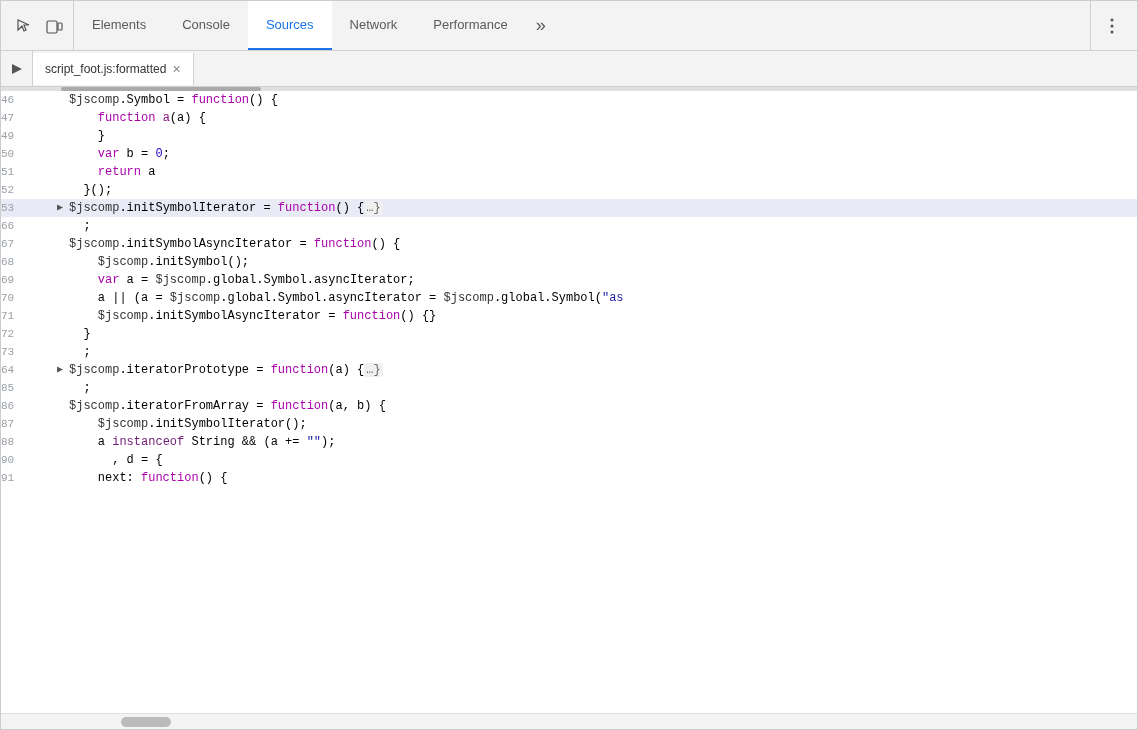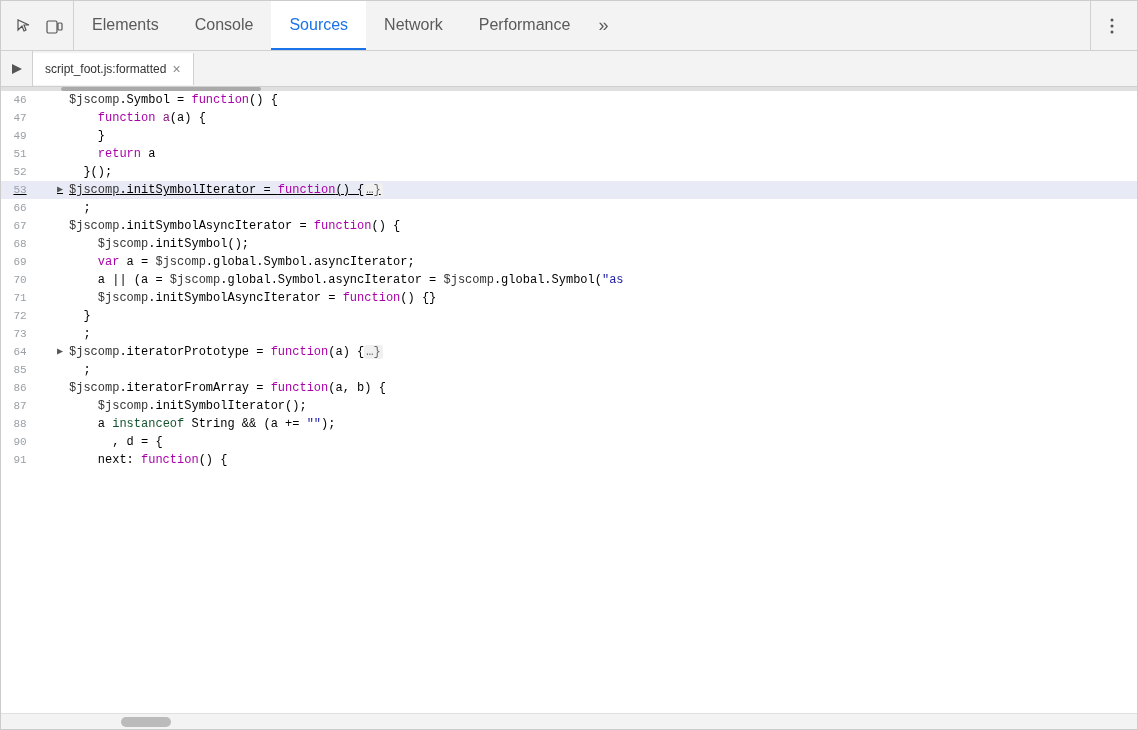--- a/index.html
+++ b/index.html
@@ -57,21 +57,21 @@
       align-items: center;
       height: 100%;
       flex: 1;
     }
 
     .tab-item {
       padding: 0 18px;
       height: 100%;
       display: flex;
       align-items: center;
-      font-size: 16px;
+      font-size: 13px;
       color: #5a5a5a;
       cursor: pointer;
       border-bottom: 2px solid transparent;
       white-space: nowrap;
     }
     .tab-item.active {
       color: #1a73e8;
       border-bottom: 2px solid #1a73e8;
       background: #fff;
     }
@@ -169,28 +169,27 @@
 
     .code-line {
       display: flex;
       align-items: flex-start;
       min-height: 18px;
       position: relative;
     }
 
     .code-line.highlighted {
       background: #e8eaf6;
-      text-decoration: underline;
     }
 
     .line-num {
       width: 50px;
       min-width: 50px;
       color: #9aa0a6;
-      text-align: center;
+      text-align: left;
       padding-right: 12px;
       user-select: none;
       font-size: 11px;
       line-height: 18px;
     }
 
     .line-arrow {
       width: 18px;
       min-width: 18px;
       display: flex;
@@ -304,20 +303,25 @@
           <span class="line-num">47</span>
           <span class="line-arrow"></span>
           <span class="line-code">    <span style="color:#aa00aa">function</span> <span style="color:#881280">a</span>(a) {</span>
         </div>
         <div class="code-line">
           <span class="line-num">49</span>
           <span class="line-arrow"></span>
           <span class="line-code">    }</span>
         </div>
         <div class="code-line">
+          <span class="line-num">50</span>
+          <span class="line-arrow"></span>
+          <span class="line-code">    <span style="color:#aa00aa">var</span> b = <span style="color:#1c00cf">0</span>;</span>
+        </div>
+        <div class="code-line">
           <span class="line-num">51</span>
           <span class="line-arrow"></span>
           <span class="line-code">    <span style="color:#aa00aa">return</span> a</span>
         </div>
         <div class="code-line">
           <span class="line-num">52</span>
           <span class="line-arrow"></span>
           <span class="line-code">  }();</span>
         </div>
         <div class="code-line highlighted">
@@ -381,21 +385,21 @@
           <span class="line-code"><span style="color:#333">$jscomp</span>.iteratorFromArray = <span style="color:#aa00aa">function</span>(a, b) {</span>
         </div>
         <div class="code-line">
           <span class="line-num">87</span>
           <span class="line-arrow"></span>
           <span class="line-code">    <span style="color:#333">$jscomp</span>.initSymbolIterator();</span>
         </div>
         <div class="code-line">
           <span class="line-num">88</span>
           <span class="line-arrow"></span>
-          <span class="line-code">    a <span style="color:#14532d">instanceof</span> String &amp;&amp; (a += <span style="color:#1a1aa6">""</span>);</span>
+          <span class="line-code">    a <span style="color:#701a75">instanceof</span> String &amp;&amp; (a += <span style="color:#1a1aa6">""</span>);</span>
         </div>
         <div class="code-line">
           <span class="line-num">90</span>
           <span class="line-arrow"></span>
           <span class="line-code">      , d = {</span>
         </div>
         <div class="code-line">
           <span class="line-num">91</span>
           <span class="line-arrow"></span>
           <span class="line-code">    next: <span style="color:#aa00aa">function</span>() {</span>

